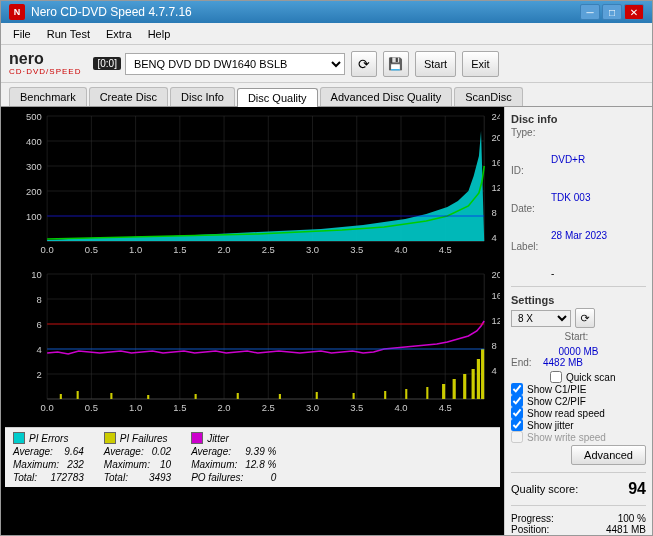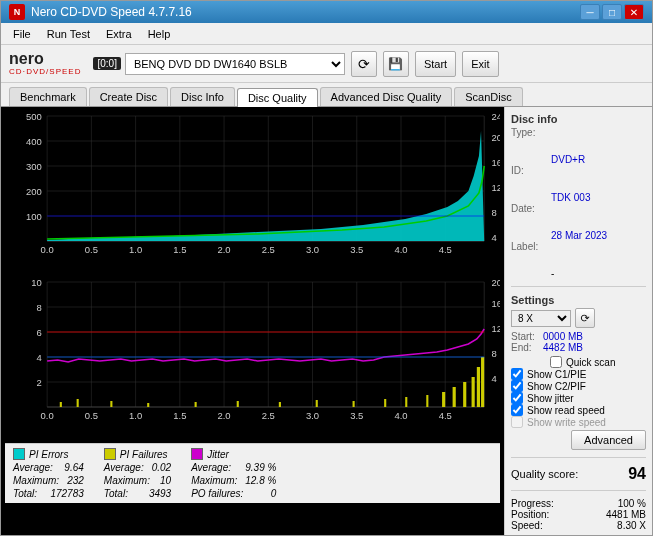--- a/index.html
+++ b/index.html
@@ -179,21 +179,21 @@
       display: flex;
       flex: 1;
       overflow: hidden;
     }
     .chart-area {
       flex: 1;
       background: black;
       padding: 4px;
       display: flex;
       flex-direction: column;
-      gap: 18px;
+      gap: 10px;
     }
     .chart-container {
       position: relative;
       background: black;
     }
     .chart-top { height: 148px; }
     .chart-bottom { height: 148px; }
     .chart-svg {
       width: 100%;
       height: 100%;
@@ -588,21 +588,21 @@
       <div>
         <div class="sidebar-section-title">Settings</div>
         <div class="settings-row">
           <select class="settings-select">
             <option>8 X</option>
           </select>
           <div class="toolbar-icon-btn" style="width:20px;height:20px;">
             <span style="font-size:11px;">⟳</span>
           </div>
         </div>
-        <div class="start-end-row" style="margin-top:3px;">
+        <div class="start-end-row" style="margin-top:3px;flex-direction:column;">
           <span class="start-end-label">Start:</span>
           <span class="start-end-value">0000 MB</span>
         </div>
         <div class="start-end-row">
           <span class="start-end-label">End:</span>
           <span class="start-end-value">4482 MB</span>
         </div>
         <div class="checkbox-row" style="margin-top:3px;padding-left:39px;">
           <input type="checkbox" style="">
           <span>Quick scan</span>
@@ -610,25 +610,25 @@
         <div class="checkbox-row">
           <input type="checkbox" checked="" style="">
           <span>Show C1/PIE</span>
         </div>
         <div class="checkbox-row">
           <input type="checkbox" checked="" style="">
           <span>Show C2/PIF</span>
         </div>
         <div class="checkbox-row">
           <input type="checkbox" checked="" style="">
-          <span>Show jitter</span>
+          <span>Show read speed</span>
         </div>
         <div class="checkbox-row">
           <input type="checkbox" checked="" style="">
-          <span>Show read speed</span>
+          <span>Show jitter</span>
         </div>
         <div class="checkbox-row">
           <input type="checkbox" disabled="" style="">
           <span style="color:#999;">Show write speed</span>
         </div>
         <div style="display:flex; justify-content:flex-end; ">
           <button class="advanced-btn">Advanced</button>
         </div>
       </div>
 

